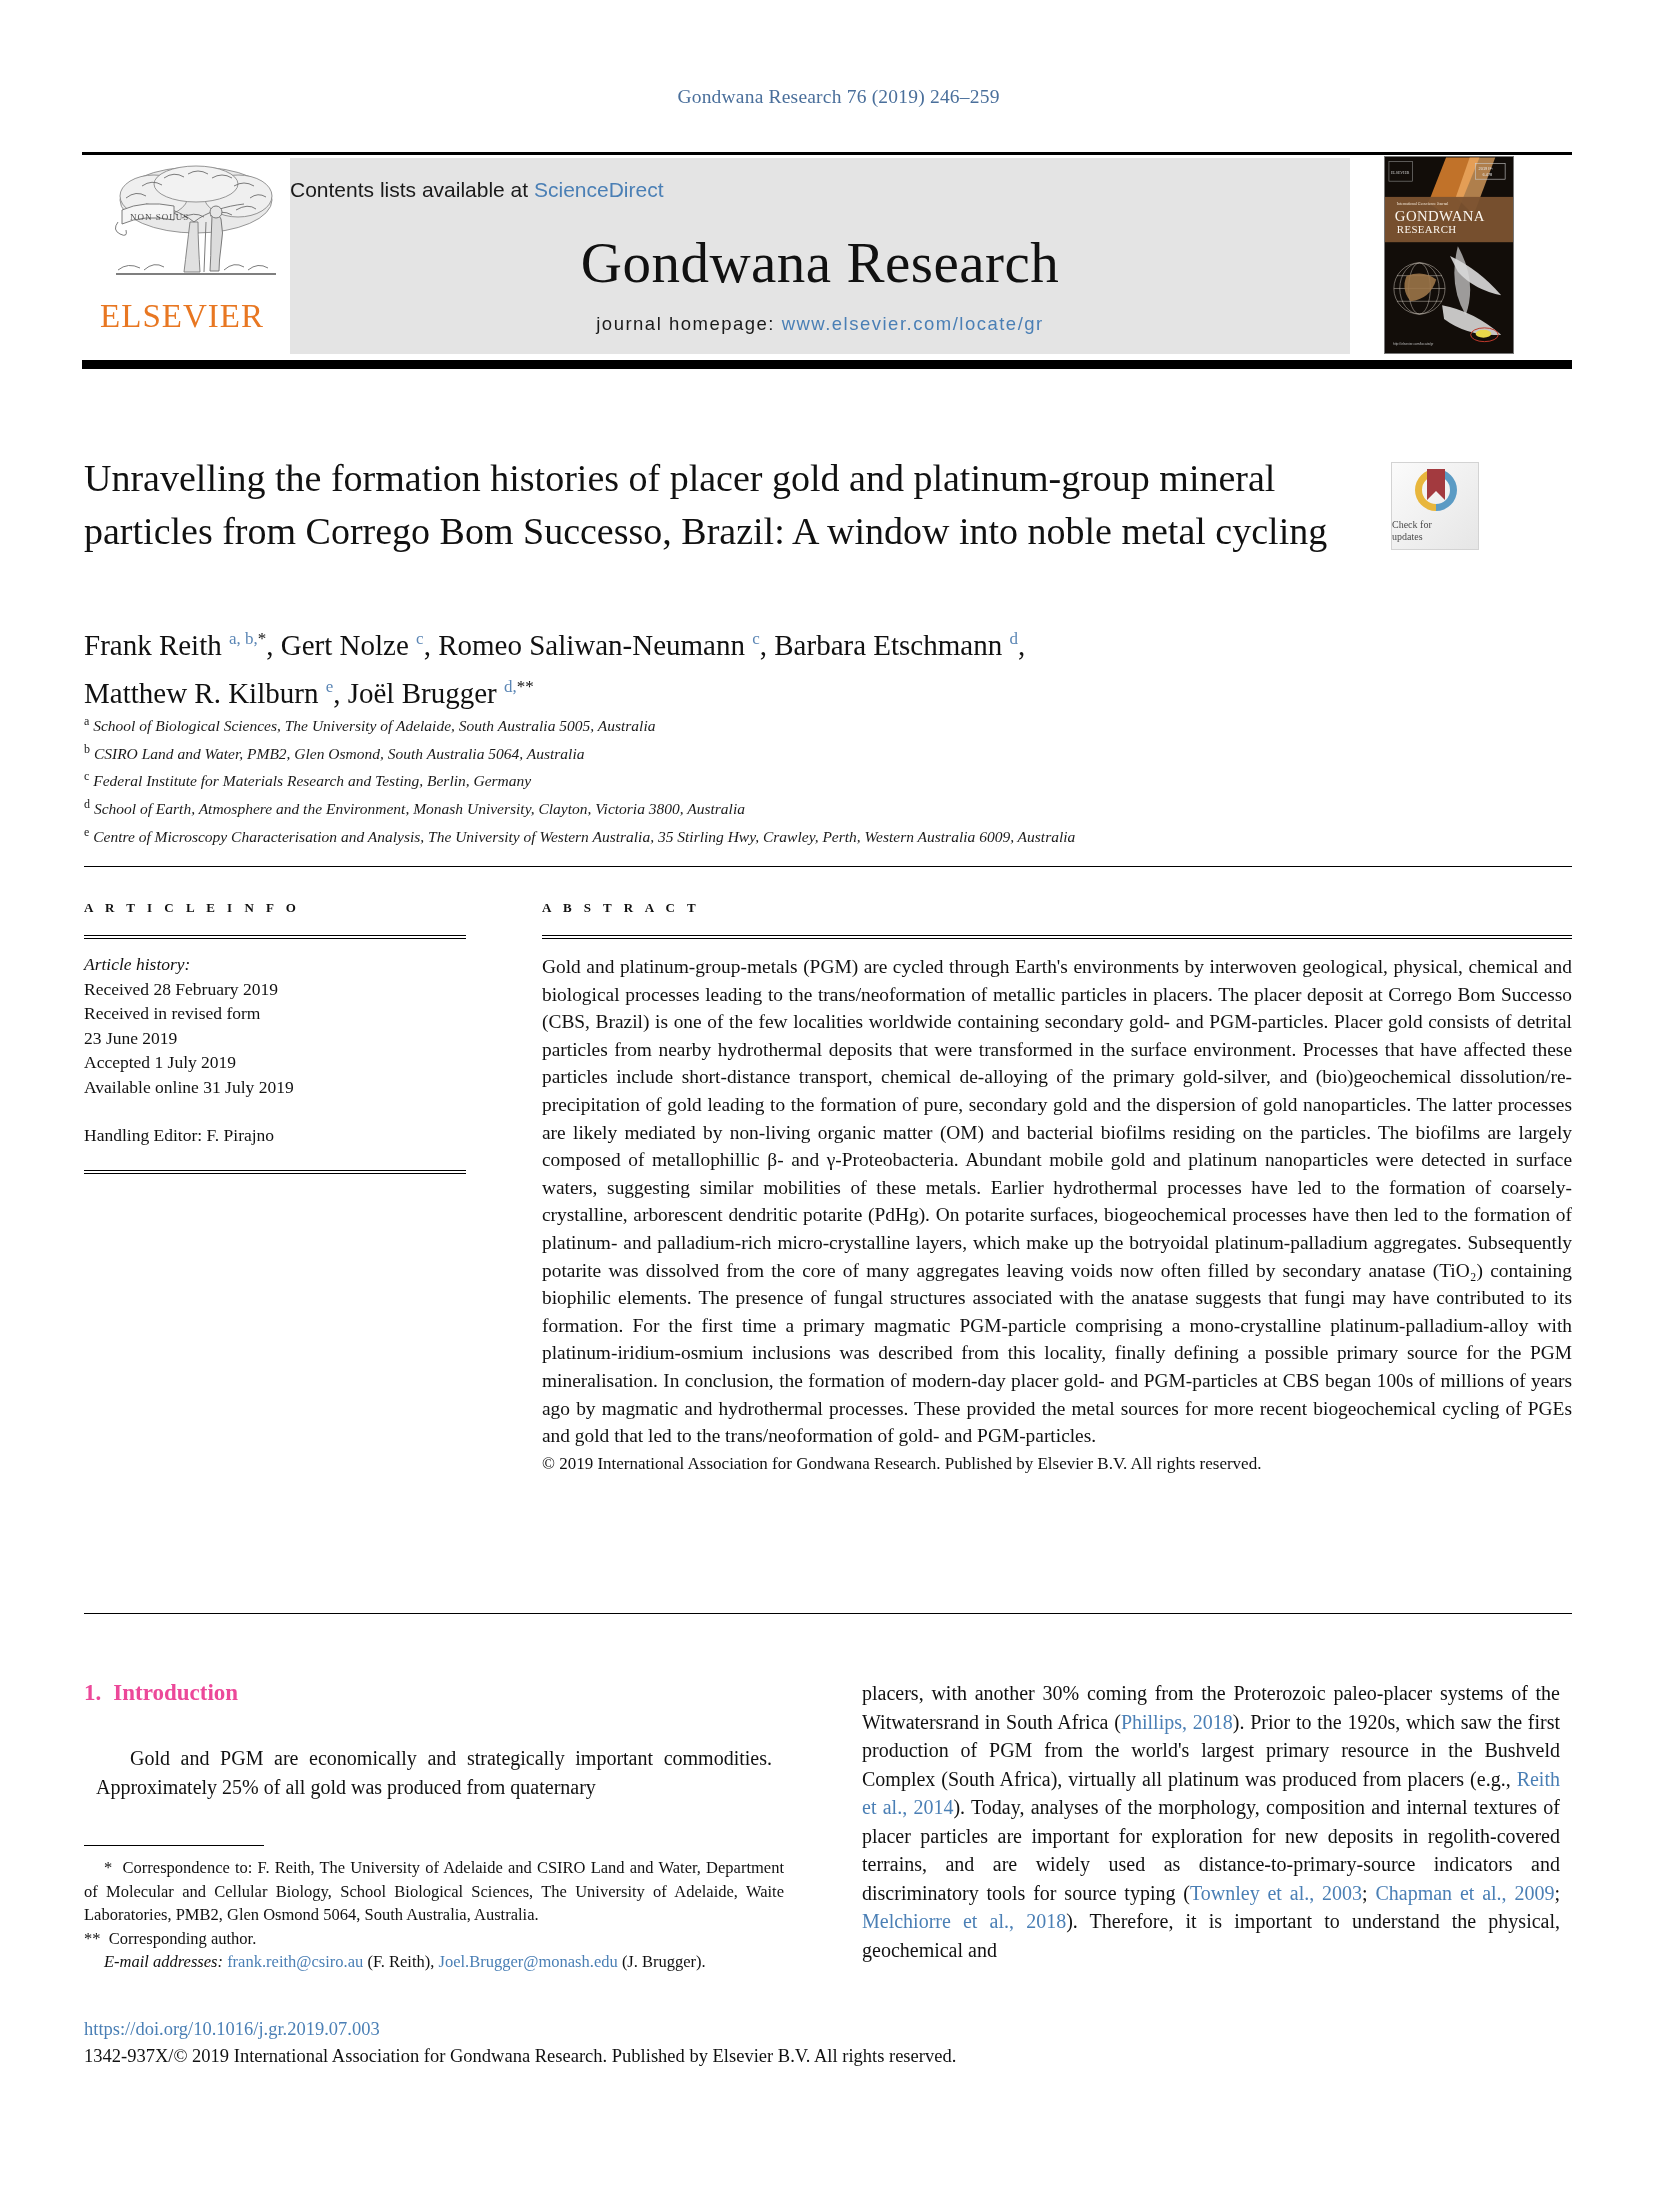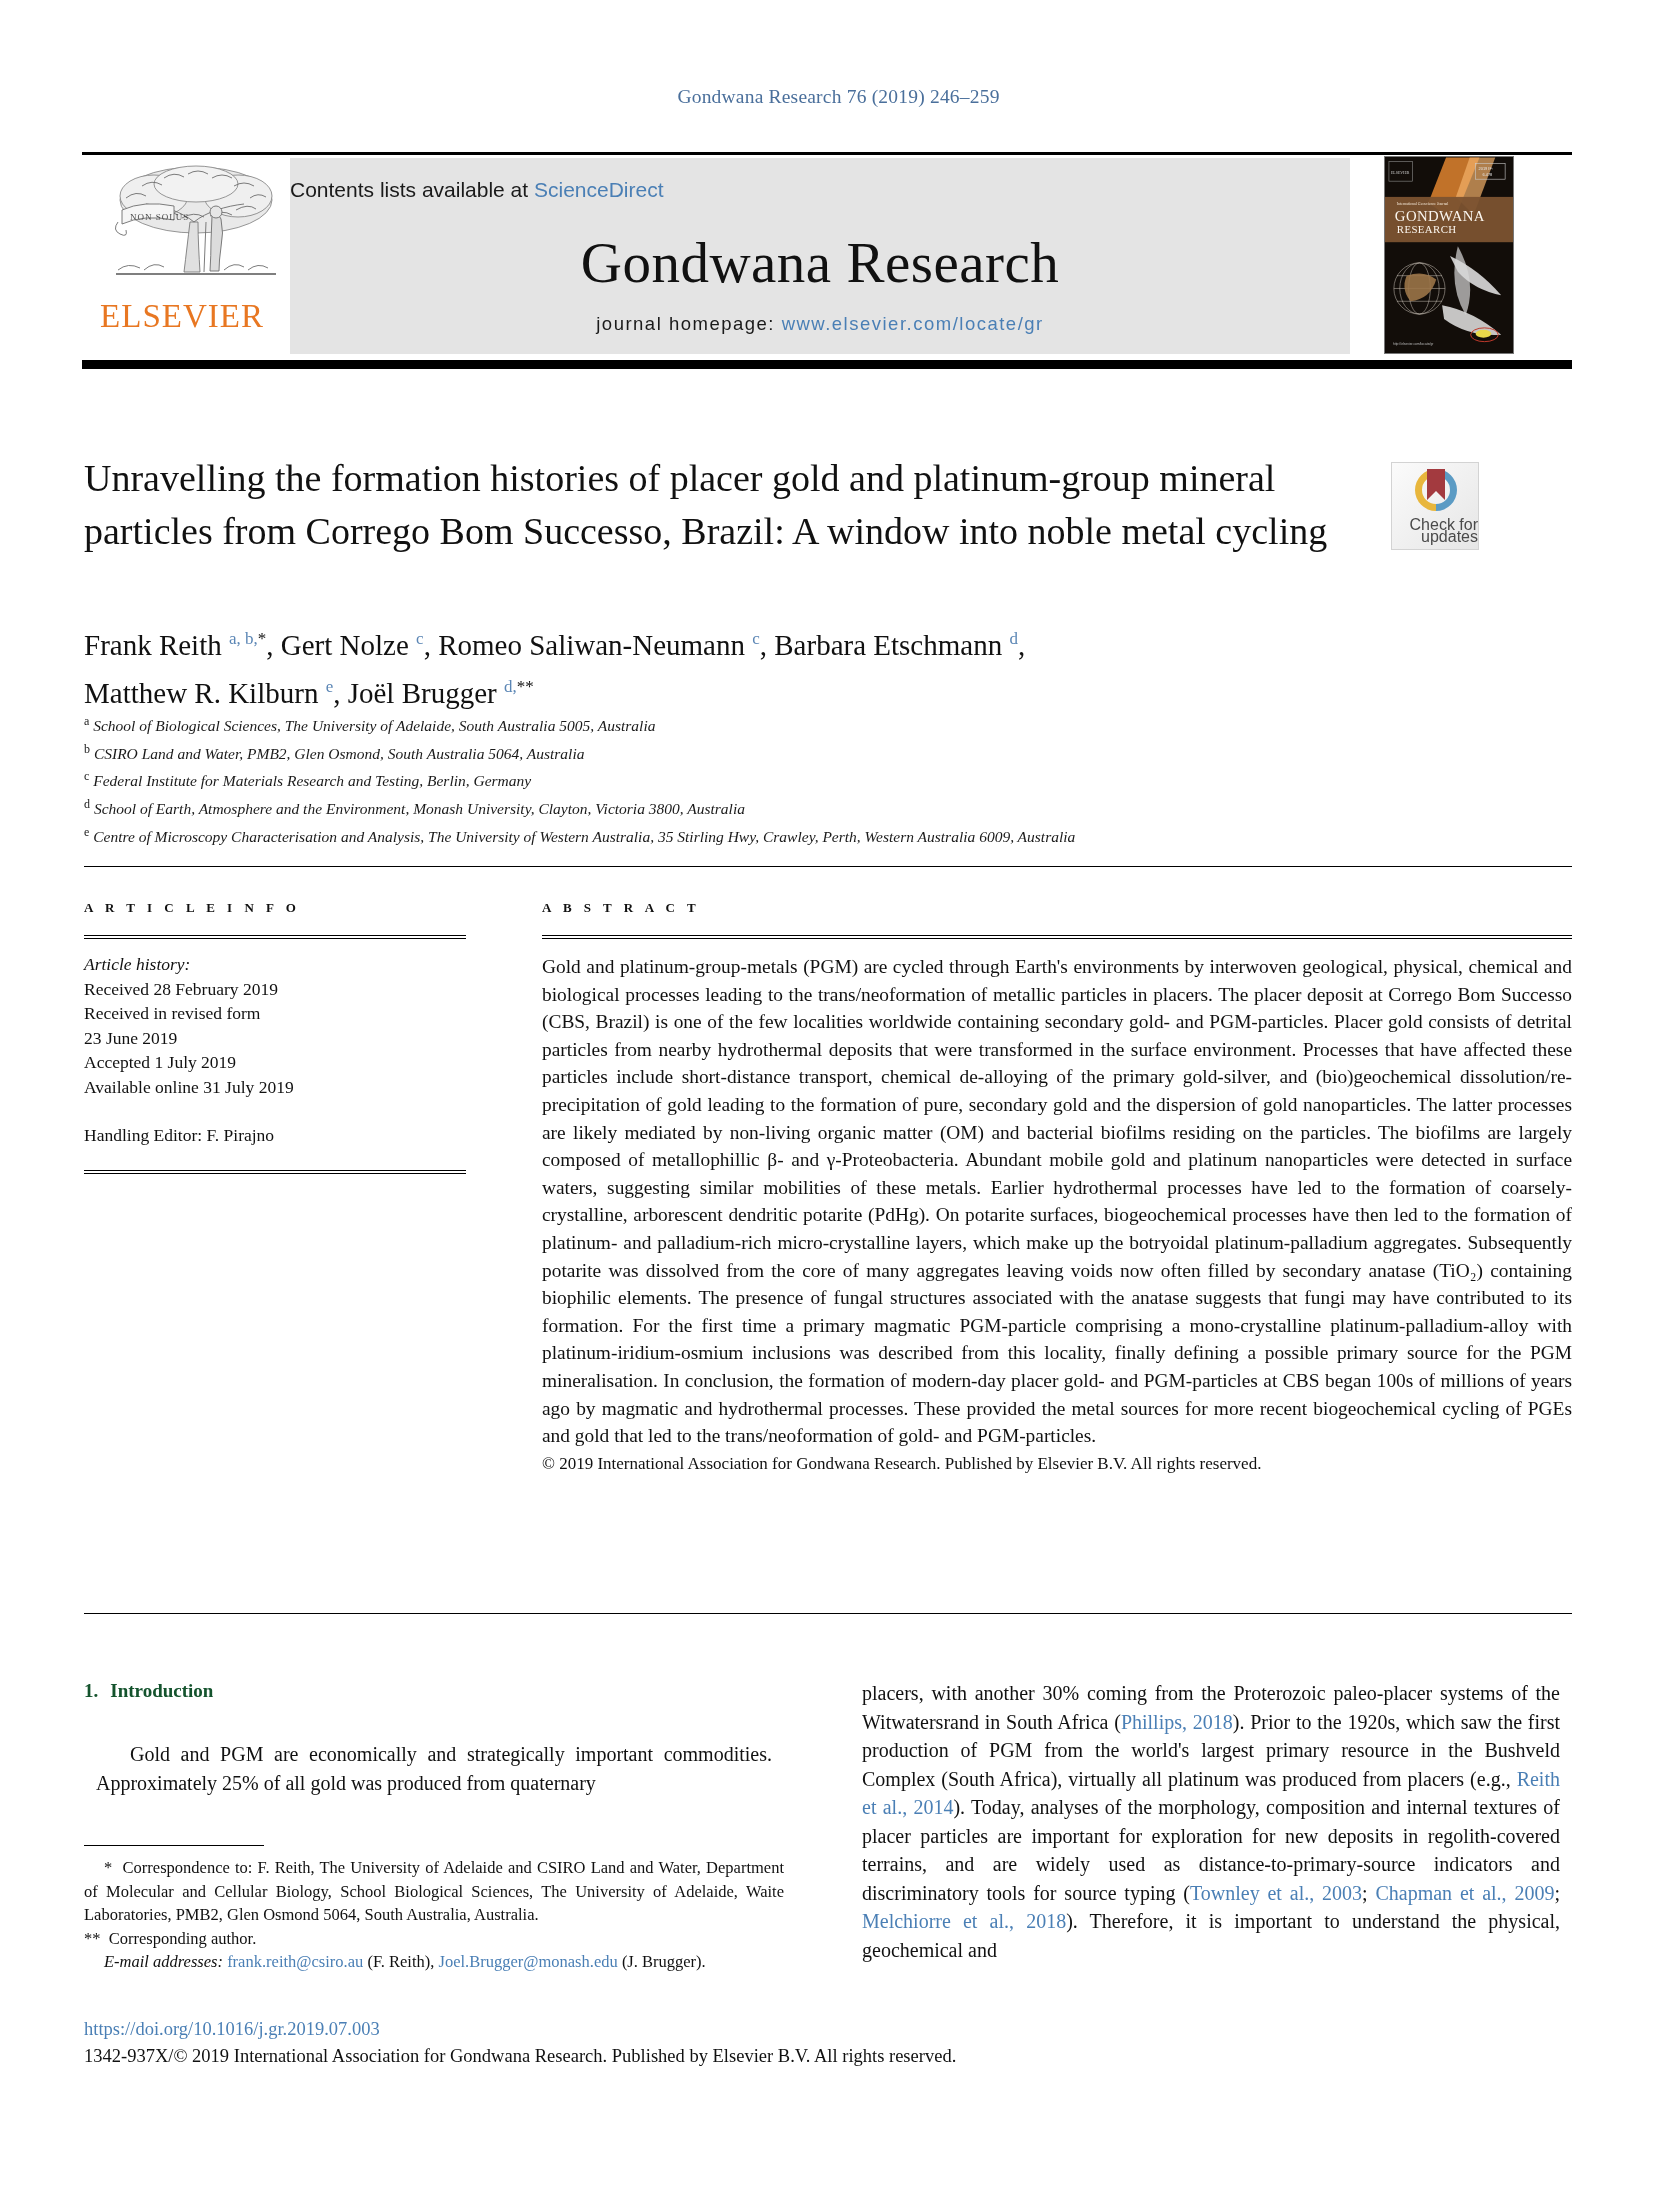--- a/index.html
+++ b/index.html
@@ -151,23 +151,23 @@
     width: 88px;
     height: 88px;
     background: linear-gradient(135deg,#fbfbfb 0%, #e6e6e6 100%);
     border: 1px solid #d3d3d3;
     box-sizing: border-box;
   }
   .crossmark .cm-txt {
     position: absolute;
     bottom: 6px;
     left: 0; width: 100%;
-    text-align: right;
-    font-family: Liberation Sans, sans-serif;
-    font-size: 16px;
+    text-align: left;
+    font-family: Liberation Serif, serif;
+    font-size: 10px;
     line-height: 12px;
     color: #4a4a4a;
   }
 
   
   .authors {
     position: absolute;
     top: 618px;
     left: 84px;
     width: 1300px;
@@ -289,23 +289,23 @@
   }
   .col-right {
     position: absolute;
     top: 1667px;
     left: 850px;
     width: 722px;
   }
   h2.sec-title {
     margin: 0 0 38px 0;
     font-family: "Liberation Serif", serif;
-    font-size: 19px;
+    font-size: 23px;
     font-weight: 700;
-    color: #14532d;
+    color: #ec4899;
   }
   h2.sec-title .num { margin-right: 12px; }
   .body-p {
     margin: 12px;
     font-size: 20px;
     line-height: 28.5px;
     text-align: justify;
     color: #111;
     text-indent: 34px;
   }

